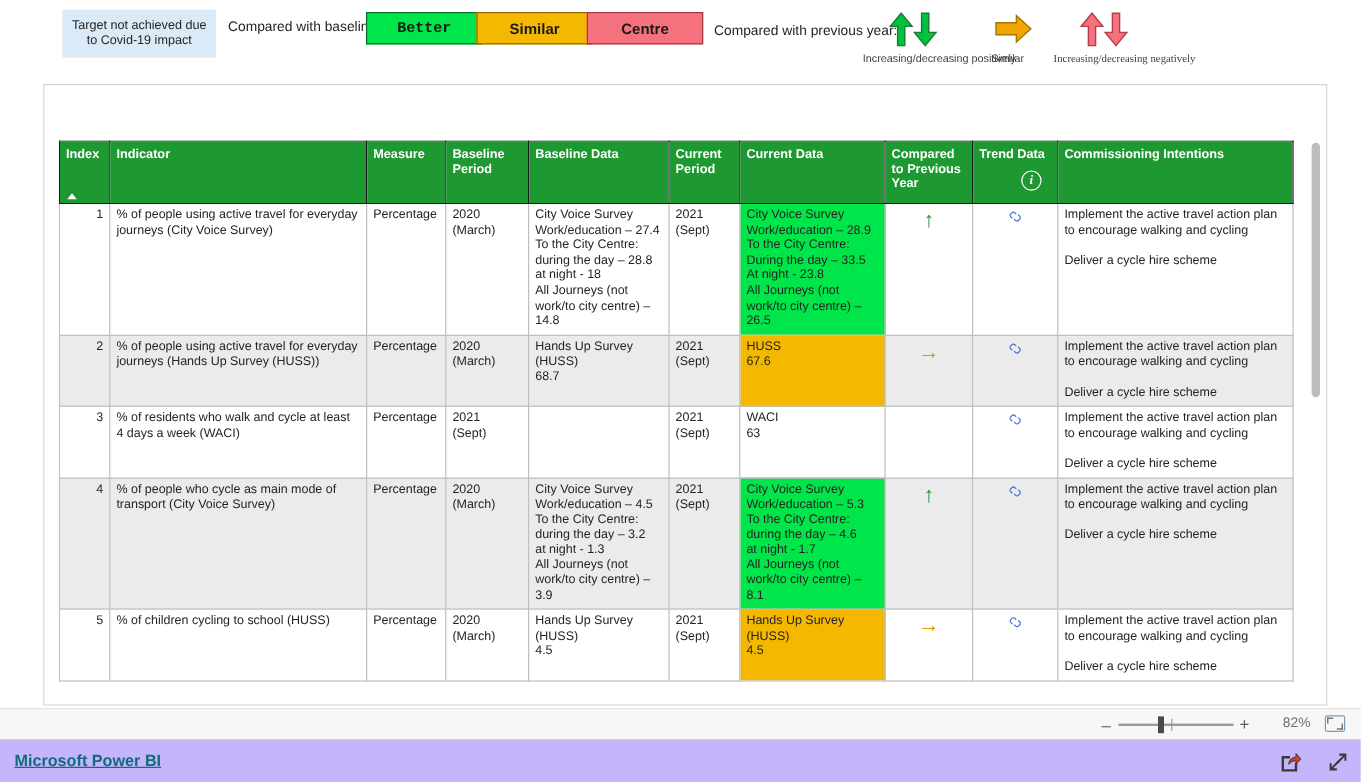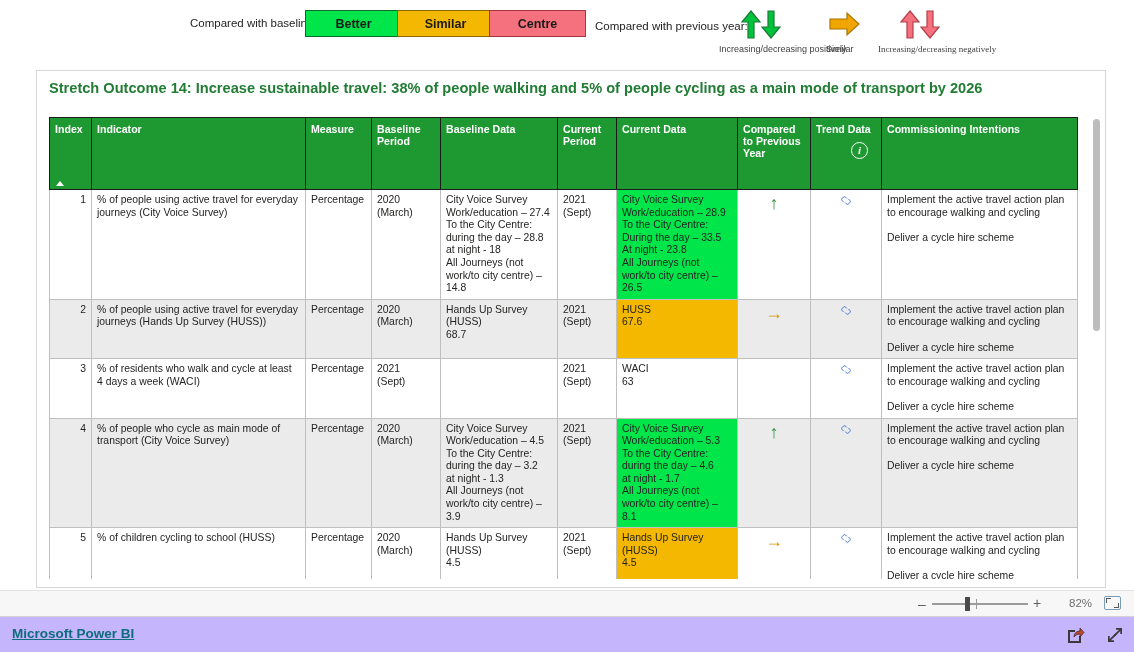--- a/index.html
+++ b/index.html
@@ -28,21 +28,21 @@
     position: absolute; font-size:11.5px; color:#252423; white-space:nowrap;
   }
   .legend-lbl-baseline { left:190px; top:17px; }
   .legend-lbl-prev { left:595px; top:20px;text-align:right; }
 
   .swatch {
     position:absolute; top:10px; width:97px; height:27px;
     border:1.3px solid #7a6000; display:flex; align-items:center;
     justify-content:center; font-size:12.5px; font-weight:bold; color:#1a1a1a;
   }
-  .sw-better  { left:305px; background:#00e54a; border-color:#0d6b2a; }
+  .sw-better  { left:305px; background:#00e54a; border-color:#0d6b2a;font-family:Liberation Mono, monospace; }
   .sw-similar { left:397px; background:#f5b800; border-color:#8a6a00; }
   .sw-worse   { left:489px; background:#f4717d; border-color:#a33642; }
 
   .arrows { position:absolute; top:8px; }
   .arr-pos { left:738px; }
   .arr-sim { left:828px; }
   .arr-neg { left:897px; }
   .arrow-cap {
     position:absolute; top:44px; font-size:9px; color:#3f3f3f; white-space:nowrap;
   }
@@ -69,21 +69,21 @@
     border-collapse: collapse; table-layout: fixed; width:1028px;
     font-size:10.4px; color:#252423;
   }
   table.matrix th {
     background:#1e9932; color:#ffffff; font-weight:bold; font-size:10.6px;
     text-align:left; vertical-align:top;
     padding:5px 5px 4px 5px;
     border:1px solid #1a1a1a; border-width:1px 1px 1px 1px;
     position:relative;
   }
-  thead tr { height:72px; }
+  thead tr { height:52px; }
   table.matrix td {
     border:1px solid #bfbfbf;
     padding:4px 5px 4px 5px;
     vertical-align:top; line-height:12.6px;
   }
   td.idx { text-align:right; width:42px; }
   tr.alt td { background:#ebebeb; }
   tr.alt td.fillg { background:#00e54a; }
   tr.alt td.filly { background:#f5b800; }
   td.fillg { background:#00e54a; }
@@ -149,20 +149,21 @@
   .ft-icon { position:absolute; top:8px; width:20px; height:20px; cursor:pointer; }
   .ft-share { left:1065px; }
   .ft-full  { left:1105px; }
 </style>
 </head>
 <body>
 
 <div id="root">
 
   <div class="legend">
+    <div class="legend-covid">Target not achieved due to Covid-19 impact</div>
 
     <div class="legend-label legend-lbl-baseline">Compared with baseline:</div>
 
     <div class="swatch sw-better">Better</div>
     <div class="swatch sw-similar">Similar</div>
     <div class="swatch sw-worse">Centre</div>
 
     <div class="legend-label legend-lbl-prev">Compared with previous year:</div>
 
     <div class="arrows arr-pos">
@@ -184,21 +185,20 @@
         <path d="M30 3 L30 19 L24 19 L33 30 L42 19 L36 19 L36 3 Z" fill="#f4717d" stroke="#b53e4a" stroke-width="1.2"></path>
       </svg>
     </div>
 
     <div class="arrow-cap cap-pos">Increasing/decreasing positively</div>
     <div class="arrow-cap cap-sim">Similar</div>
     <div class="arrow-cap cap-neg">Increasing/decreasing negatively</div>
   </div>
 
   <div class="card">
-    <div class="card-title">Stretch Outcome 14: Increase sustainable travel: 38% of people walking and 5% of people cycling as a main mode of transport by 2026</div>
 
     <div class="tbl-wrap">
       <table class="matrix">
         <colgroup>
           <col style="width:42px">
             <col style="width:214px">
             <col style="width:66px">
           <col style="width:69px">
             <col style="width:117px">
             <col style="width:59px">

